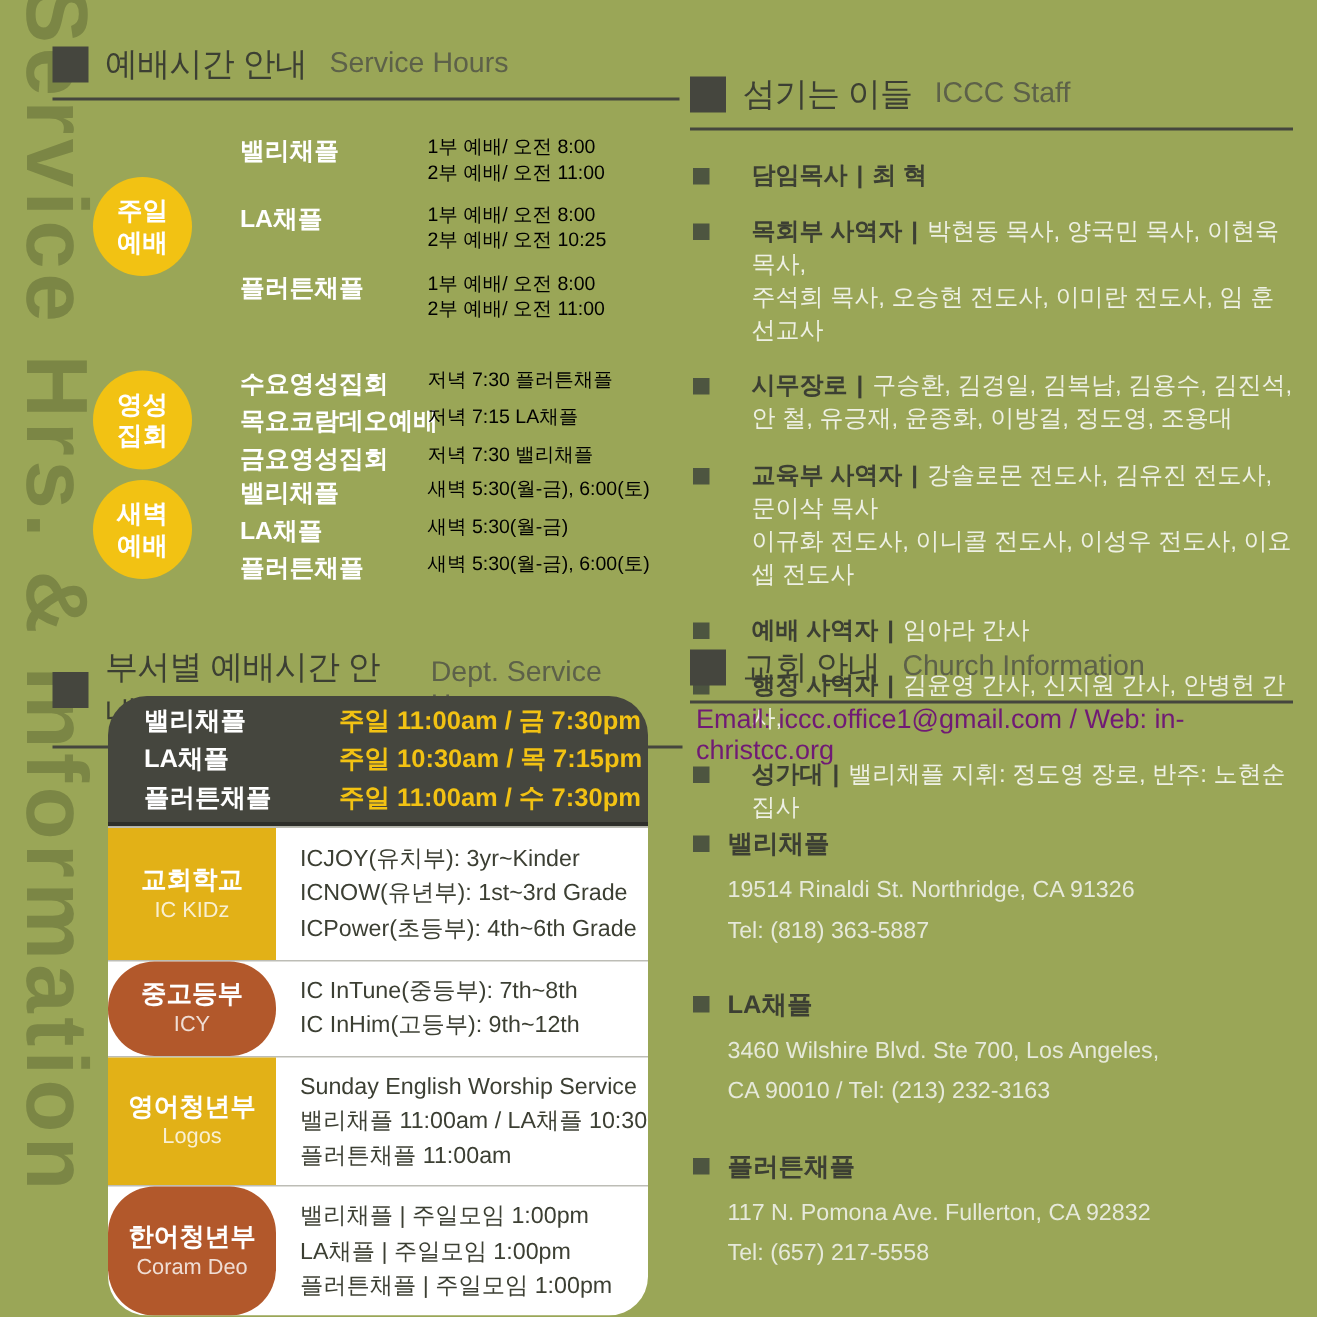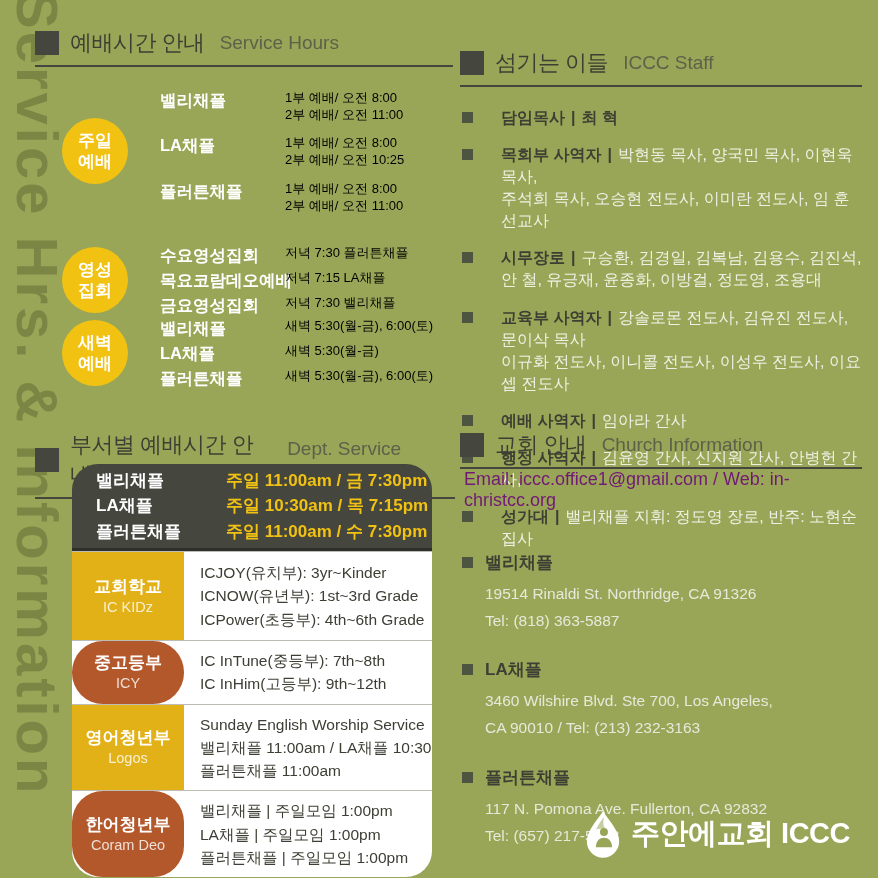--- a/index.html
+++ b/index.html
@@ -347,23 +347,14 @@
         <span class="bullet"></span>
         <span class="loc-name">플러튼채플</span>
       </div>
       <div class="loc-lines">
         <div>117 N. Pomona Ave. Fullerton, CA 92832</div>
         <div>Tel: (657) 217-5558</div>
       </div>
     </div>
   </div>
 
-  <div class="logo">
-    <svg width="38" height="48" viewBox="0 0 40 50">
-      <path d="M20 1 C 12 13, 3 22, 3 33 a17 17 0 0 0 34 0 C 37 22, 28 13, 20 1 Z" fill="#ffffff"></path>
-      <circle cx="21" cy="23" r="4.2" fill="#9aa657"></circle>
-      <path d="M21 29 c-6 0 -8.5 5 -8.5 10 l17 0 c0-5 -2.5-10 -8.5-10 Z" fill="#9aa657"></path>
-      <path d="M13 20 c2-5 5-9 8-13 c-1 5 -1 9 1 12 Z" fill="#9aa657" opacity="0.55"></path>
-    </svg>
-    <span class="logo-text">주안에교회 ICCC</span>
-  </div>
 
 </div>
 
 </body></html>

